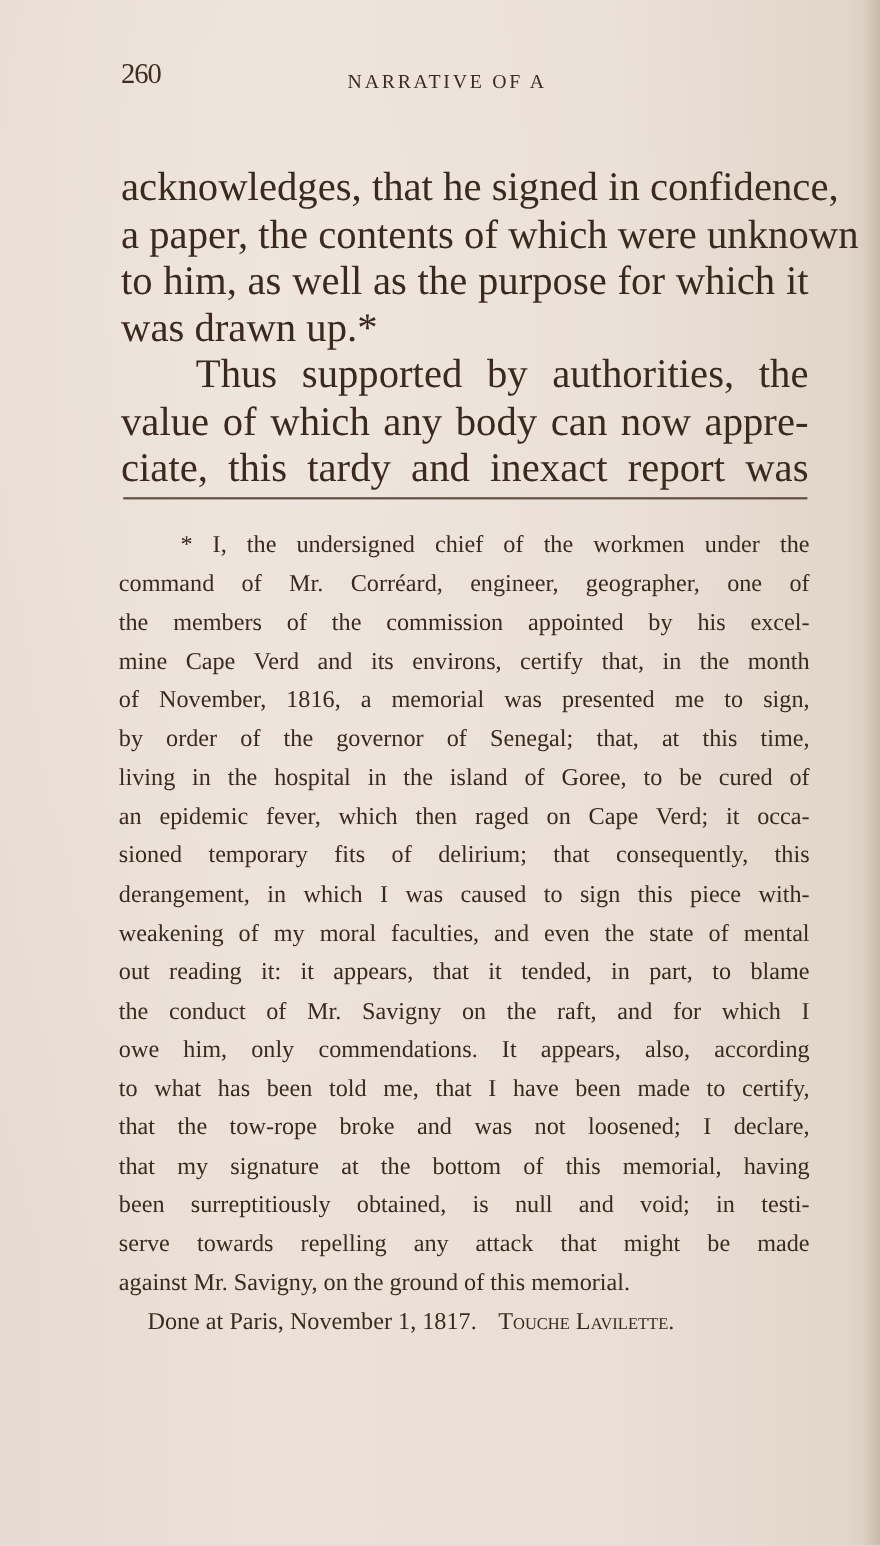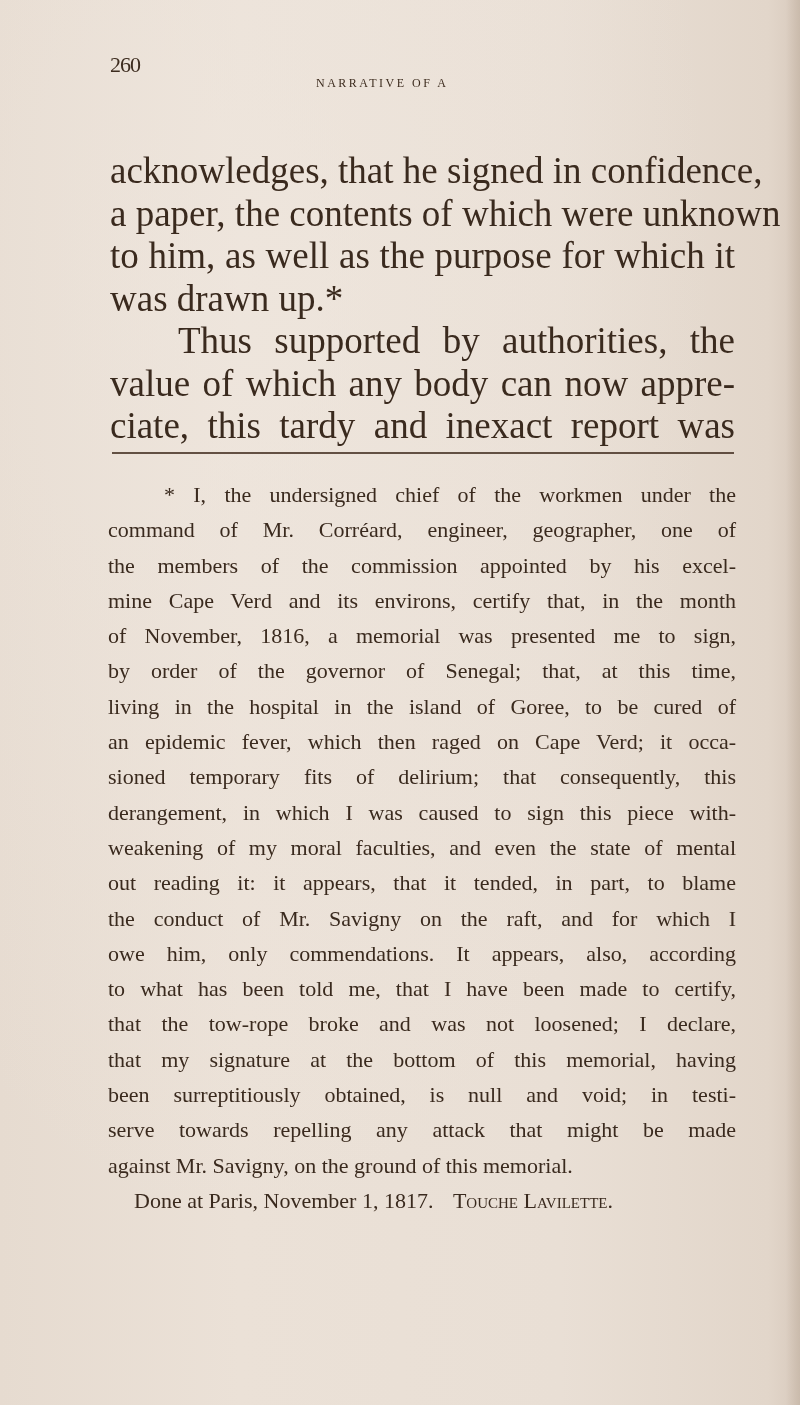--- a/index.html
+++ b/index.html
@@ -26,30 +26,30 @@
       position: absolute;
       top: 52px;
       left: 110px;
       width: 620px;
       height: 30px;
     }
     .page-number {
       position: absolute;
       left: 0;
       top: 0;
-      font-size: 22px;
+      font-size: 26px;
       letter-spacing: -1px;
       color: #3d2c1f;
       text-align: center;
     }
     .running-title {
       position: absolute;
       left: 206px;
-      top: 24px;
-      font-size: 12px;
+      top: 12px;
+      font-size: 18px;
       letter-spacing: 2.5px;
       font-variant: small-caps;
       text-transform: uppercase;
       color: #3d2c1f;
     }
     .body-text {
       position: absolute;
       left: 110px;
       top: 150px;
       width: 625px;

